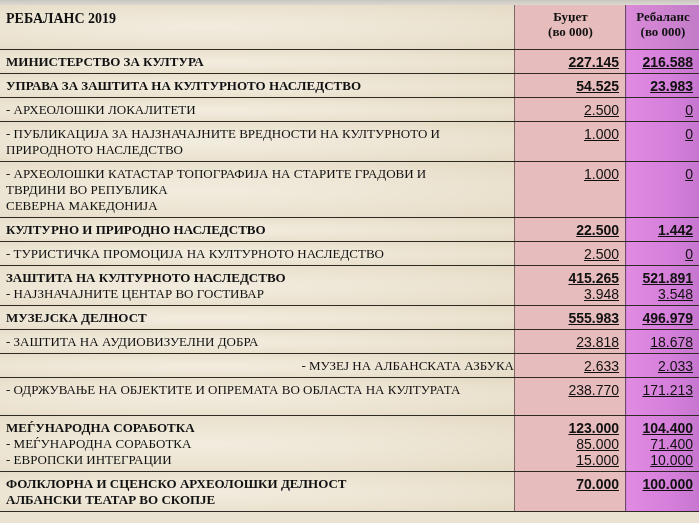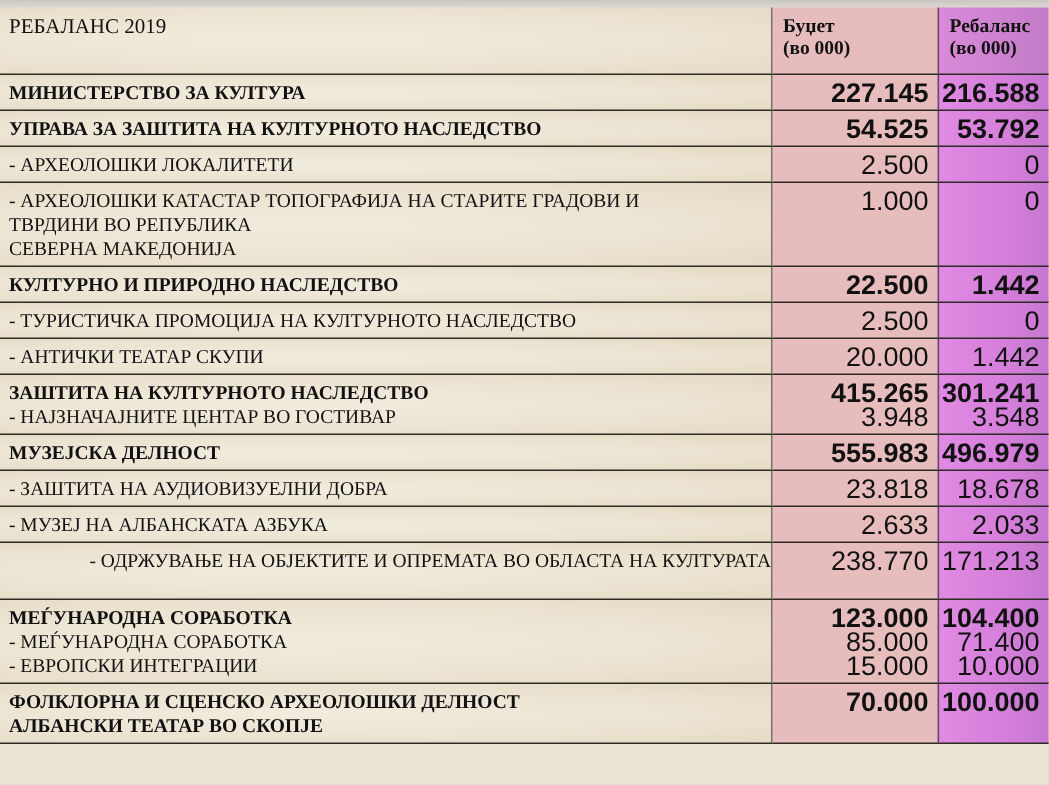--- a/index.html
+++ b/index.html
@@ -31,30 +31,30 @@
       text-align: right; padding-right: 6px;
       font-family: "Liberation Sans", sans-serif; color: #111;
     }
     td.reb {
       background: linear-gradient(90deg, #e08ae2 0%, #d57fdb 60%, #c677cf 100%);
       border-left: 1px solid #6c4a6e;
       text-align: right; padding-right: 6px;
       font-family: "Liberation Sans", sans-serif; color: #111;
     }
     tr.hdr td { height: 38px; }
-    tr.hdr td.lbl { font-weight: normal; font-size: 14px; padding-top: 6px; }
+    tr.hdr td.lbl { font-weight: bold; font-size: 14px; padding-top: 6px; }
     tr.hdr td.bud, tr.hdr td.reb {
-      text-align: left; padding-left: 7px; padding-top: 4px;
+      text-align: center; padding-left: 7px; padding-top: 4px;
       font-family: "Liberation Serif", serif; font-weight: bold; font-size: 13px; line-height: 15px;
     }
     tr.hdr td.reb { background: linear-gradient(90deg, #d98ad8 0%, #c27bc8 100%); }
     .line { display: block; font-size: 13px; line-height: 16px; height: 16px; white-space: nowrap; }
     .b { font-weight: bold; }
     td .cell { padding-top: 4px; padding-bottom: 3px; }
-    td.bud .line, td.reb .line { font-size: 18px; line-height: 16px; }
+    td.bud .line, td.reb .line { font-size: 14px; line-height: 16px; text-decoration: underline; }
   </style>
 </head>
 <body>
 
 <div class="frame"></div>
 
 <table>
   <tbody id="tbody">
     <tr class="hdr">
       <td class="lbl">РЕБАЛАНС 2019</td>
@@ -90,36 +90,54 @@
             <span class="line b">УПРАВА ЗА ЗАШТИТА НА КУЛТУРНОТО НАСЛЕДСТВО</span>
           </div>
         </td>
         <td class="bud" style="height: 23px;">
           <div class="cell">
             <span class="line b">54.525</span>
           </div>
         </td>
         <td class="reb" style="height: 23px;">
           <div class="cell">
-            <span class="line b">53.792</span>
+            <span class="line b">23.983</span>
           </div>
         </td>
       </tr>
       <tr style="height: 23px; margin-top: 21px;">
         <td class="lbl" style="height: 23px;">
           <div class="cell">
             <span class="line">- АРХЕОЛОШКИ ЛОКАЛИТЕТИ</span>
           </div>
         </td>
         <td class="bud" style="height: 23px;">
           <div class="cell">
             <span class="line">2.500</span>
           </div>
         </td>
         <td class="reb" style="height: 23px;">
+          <div class="cell">
+            <span class="line">0</span>
+          </div>
+        </td>
+      </tr>
+      <tr style="height: 37px;">
+        <td class="lbl" style="height: 37px;">
+          <div class="cell">
+            <span class="line">- ПУБЛИКАЦИЈА ЗА НАЈЗНАЧАЈНИТЕ ВРЕДНОСТИ НА КУЛТУРНОТО И</span>
+            <span class="line">ПРИРОДНОТО НАСЛЕДСТВО</span>
+          </div>
+        </td>
+        <td class="bud" style="height: 37px;">
+          <div class="cell">
+            <span class="line">1.000</span>
+          </div>
+        </td>
+        <td class="reb" style="height: 37px;">
           <div class="cell">
             <span class="line">0</span>
           </div>
         </td>
       </tr>
       <tr style="height: 53px;">
         <td class="lbl" style="height: 53px;">
           <div class="cell">
             <span class="line">- АРХЕОЛОШКИ КАТАСТАР ТОПОГРАФИЈА НА СТАРИТЕ ГРАДОВИ И</span>
             <span class="line">ТВРДИНИ ВО РЕПУБЛИКА</span>
@@ -164,53 +182,36 @@
           <div class="cell">
             <span class="line">2.500</span>
           </div>
         </td>
         <td class="reb" style="height: 23px;">
           <div class="cell">
             <span class="line">0</span>
           </div>
         </td>
       </tr>
-      <tr style="height: 23px;">
-        <td class="lbl" style="height: 23px;">
-          <div class="cell">
-            <span class="line">- АНТИЧКИ ТЕАТАР СКУПИ</span>
-          </div>
-        </td>
-        <td class="bud" style="height: 23px;">
-          <div class="cell">
-            <span class="line">20.000</span>
-          </div>
-        </td>
-        <td class="reb" style="height: 23px;">
-          <div class="cell">
-            <span class="line">1.442</span>
-          </div>
-        </td>
-      </tr>
       <tr style="height: 37px;">
         <td class="lbl" style="height: 37px;">
           <div class="cell">
             <span class="line b">ЗАШТИТА НА КУЛТУРНОТО НАСЛЕДСТВО</span>
             <span class="line">- НАЈЗНАЧАЈНИТЕ ЦЕНТАР ВО ГОСТИВАР</span>
           </div>
         </td>
         <td class="bud" style="height: 37px;">
           <div class="cell">
             <span class="line b">415.265</span>
             <span class="line">3.948</span>
           </div>
         </td>
         <td class="reb" style="height: 37px;">
           <div class="cell">
-            <span class="line b">301.241</span>
+            <span class="line b">521.891</span>
             <span class="line">3.548</span>
           </div>
         </td>
       </tr>
       <tr style="height: 23px;">
         <td class="lbl" style="height: 23px;">
           <div class="cell">
             <span class="line b">МУЗЕЈСКА ДЕЛНОСТ</span>
           </div>
         </td>
@@ -236,38 +237,38 @@
             <span class="line">23.818</span>
           </div>
         </td>
         <td class="reb" style="height: 23px;">
           <div class="cell">
             <span class="line">18.678</span>
           </div>
         </td>
       </tr>
       <tr style="height: 23px;">
-        <td class="lbl" style="height: 23px;">
+        <td class="lbl" style="height: 23px; text-align: right;">
           <div class="cell">
             <span class="line">- МУЗЕЈ НА АЛБАНСКАТА АЗБУКА</span>
           </div>
         </td>
         <td class="bud" style="height: 23px;">
           <div class="cell">
             <span class="line">2.633</span>
           </div>
         </td>
         <td class="reb" style="height: 23px;">
           <div class="cell">
             <span class="line">2.033</span>
           </div>
         </td>
       </tr>
       <tr style="height: 37px;">
-        <td class="lbl" style="height: 37px; text-align: right;">
+        <td class="lbl" style="height: 37px;">
           <div class="cell">
             <span class="line">- ОДРЖУВАЊЕ НА ОБЈЕКТИТЕ И ОПРЕМАТА ВО ОБЛАСТА НА КУЛТУРАТА</span>
           </div>
         </td>
         <td class="bud" style="height: 37px;">
           <div class="cell">
             <span class="line">238.770</span>
           </div>
         </td>
         <td class="reb" style="height: 37px;">

